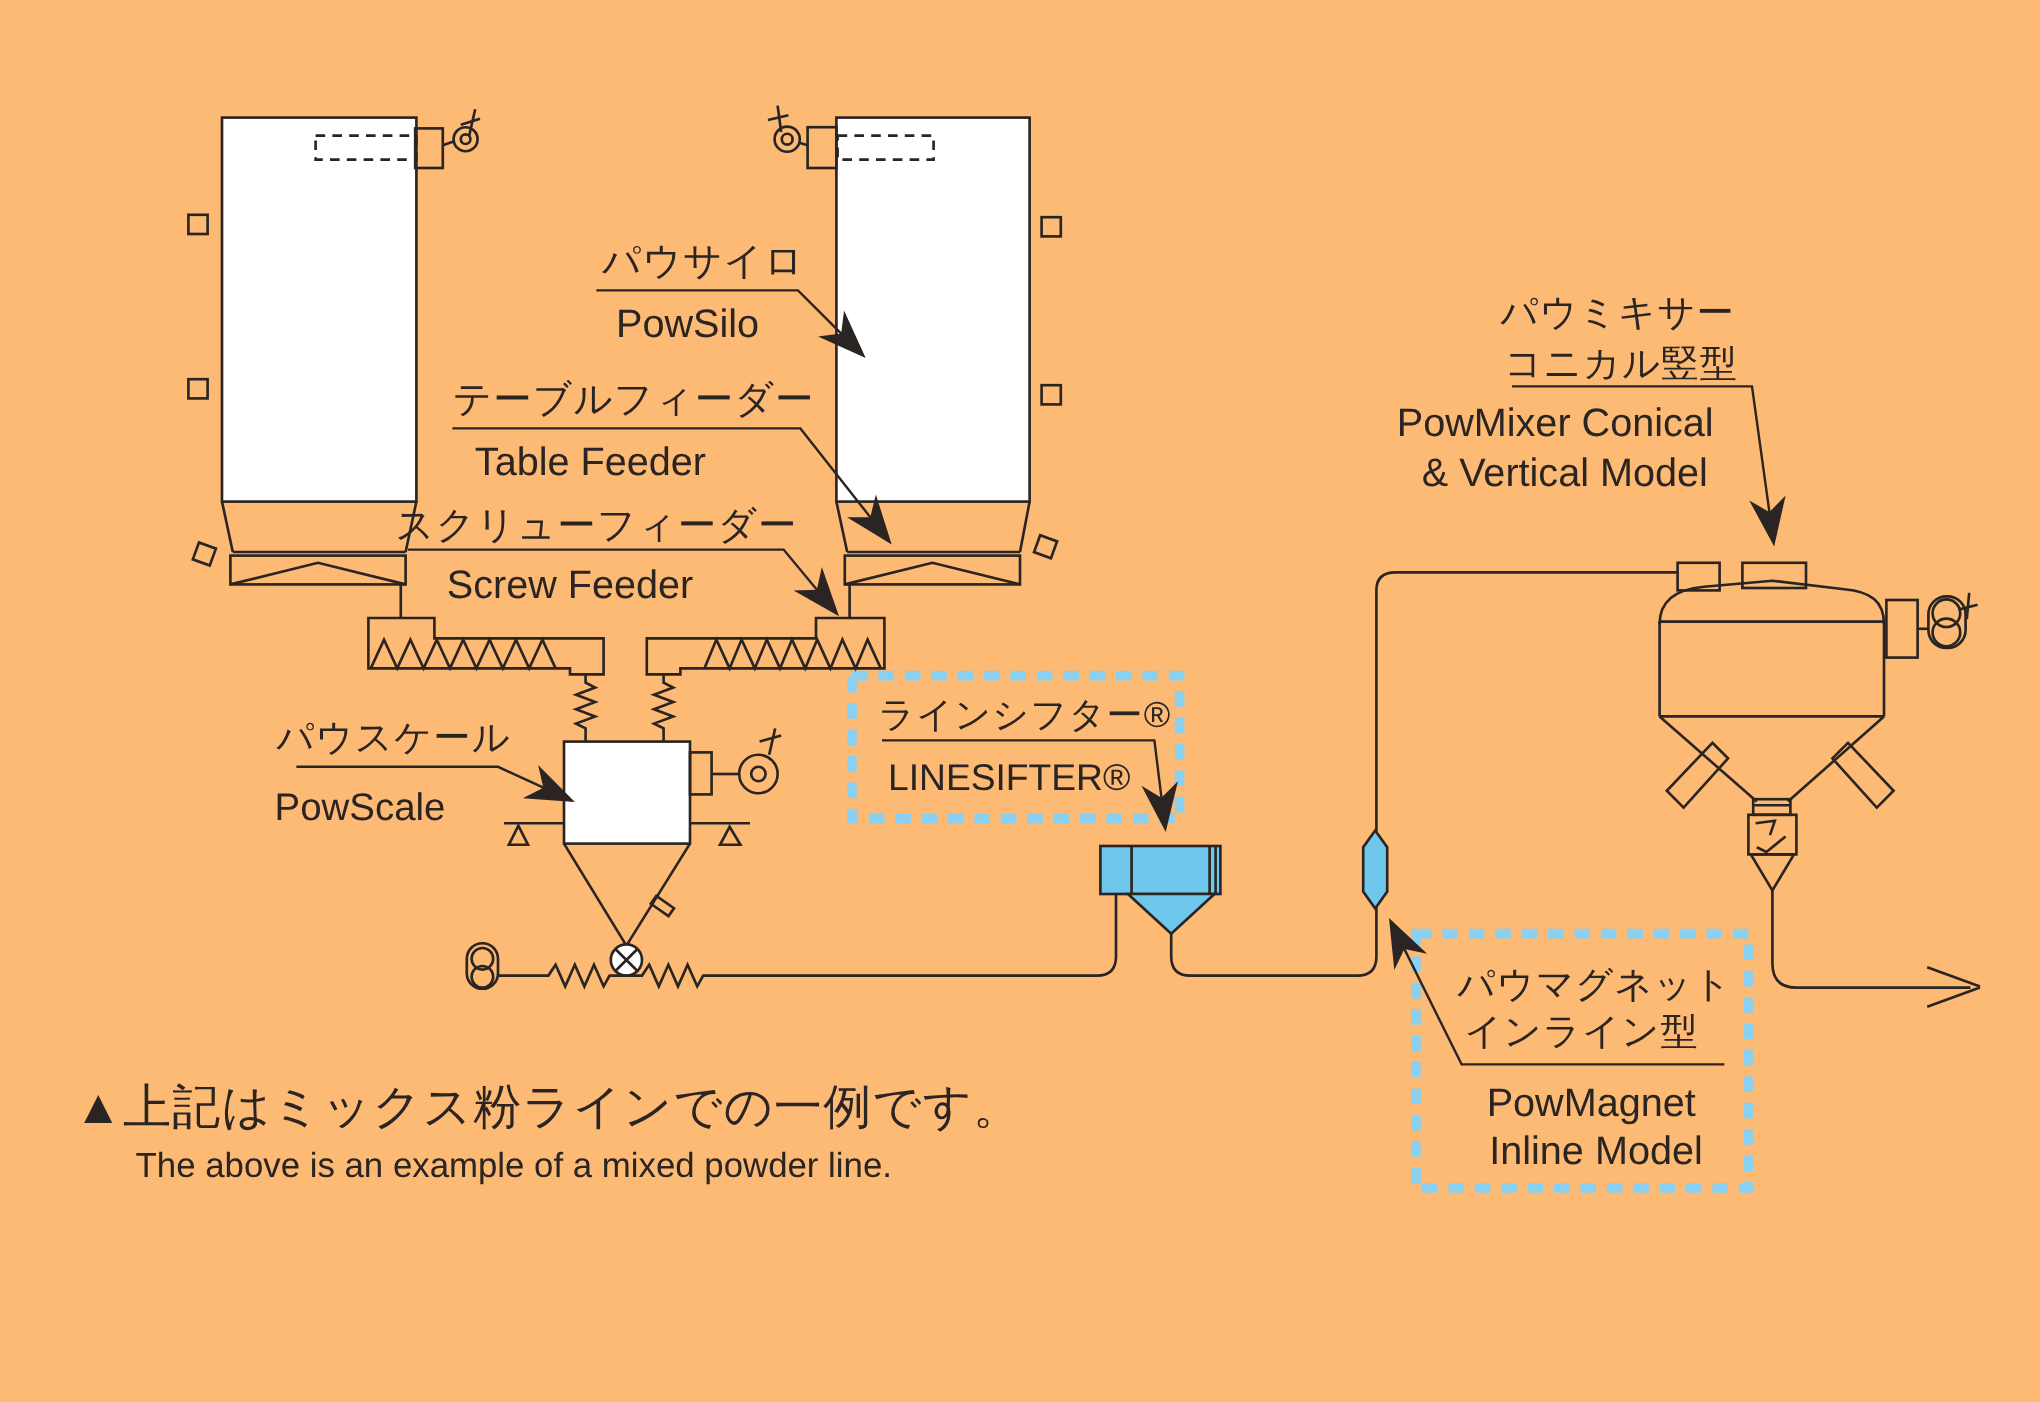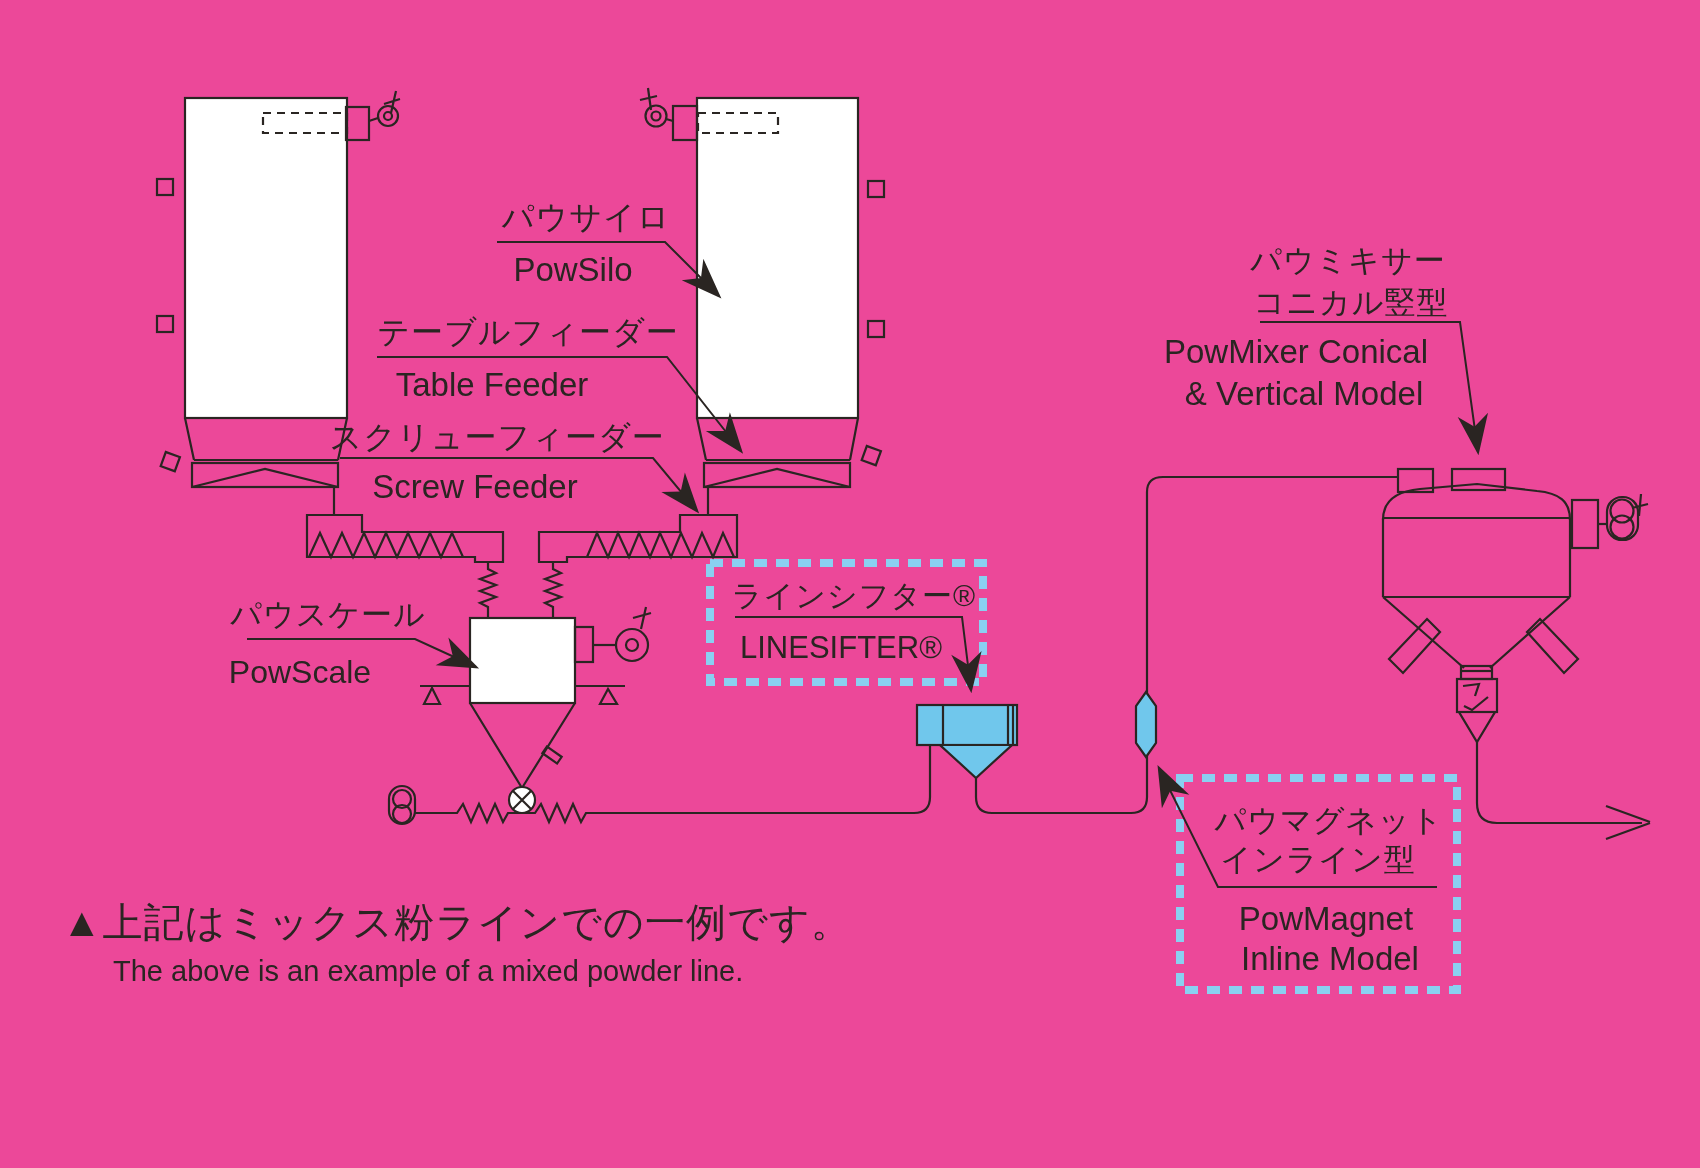--- a/index.html
+++ b/index.html
@@ -1,16 +1,16 @@
 <!DOCTYPE html>
 <html><head>
 <meta charset="utf-8">
 <style>
   html,body{margin:0;padding:0;background:#ffffff;}
-  .stage{position:relative;width:1700px;height:1168px;background:#ec4899;overflow:hidden;
+  .stage{position:relative;width:1700px;height:1168px;background:#fdba74;overflow:hidden;
          font-family:"Liberation Sans","DejaVu Sans",sans-serif;}
   svg{position:absolute;left:0;top:0;}
   text{fill:#2a2522;stroke:none;font-family:"Liberation Sans","DejaVu Sans",sans-serif;}
   .jp{letter-spacing:1px;}
 </style>
 </head>
 <body>
 
 <div class="stage">
 <svg width="1700" height="1168" viewBox="0 0 1700 1168">

